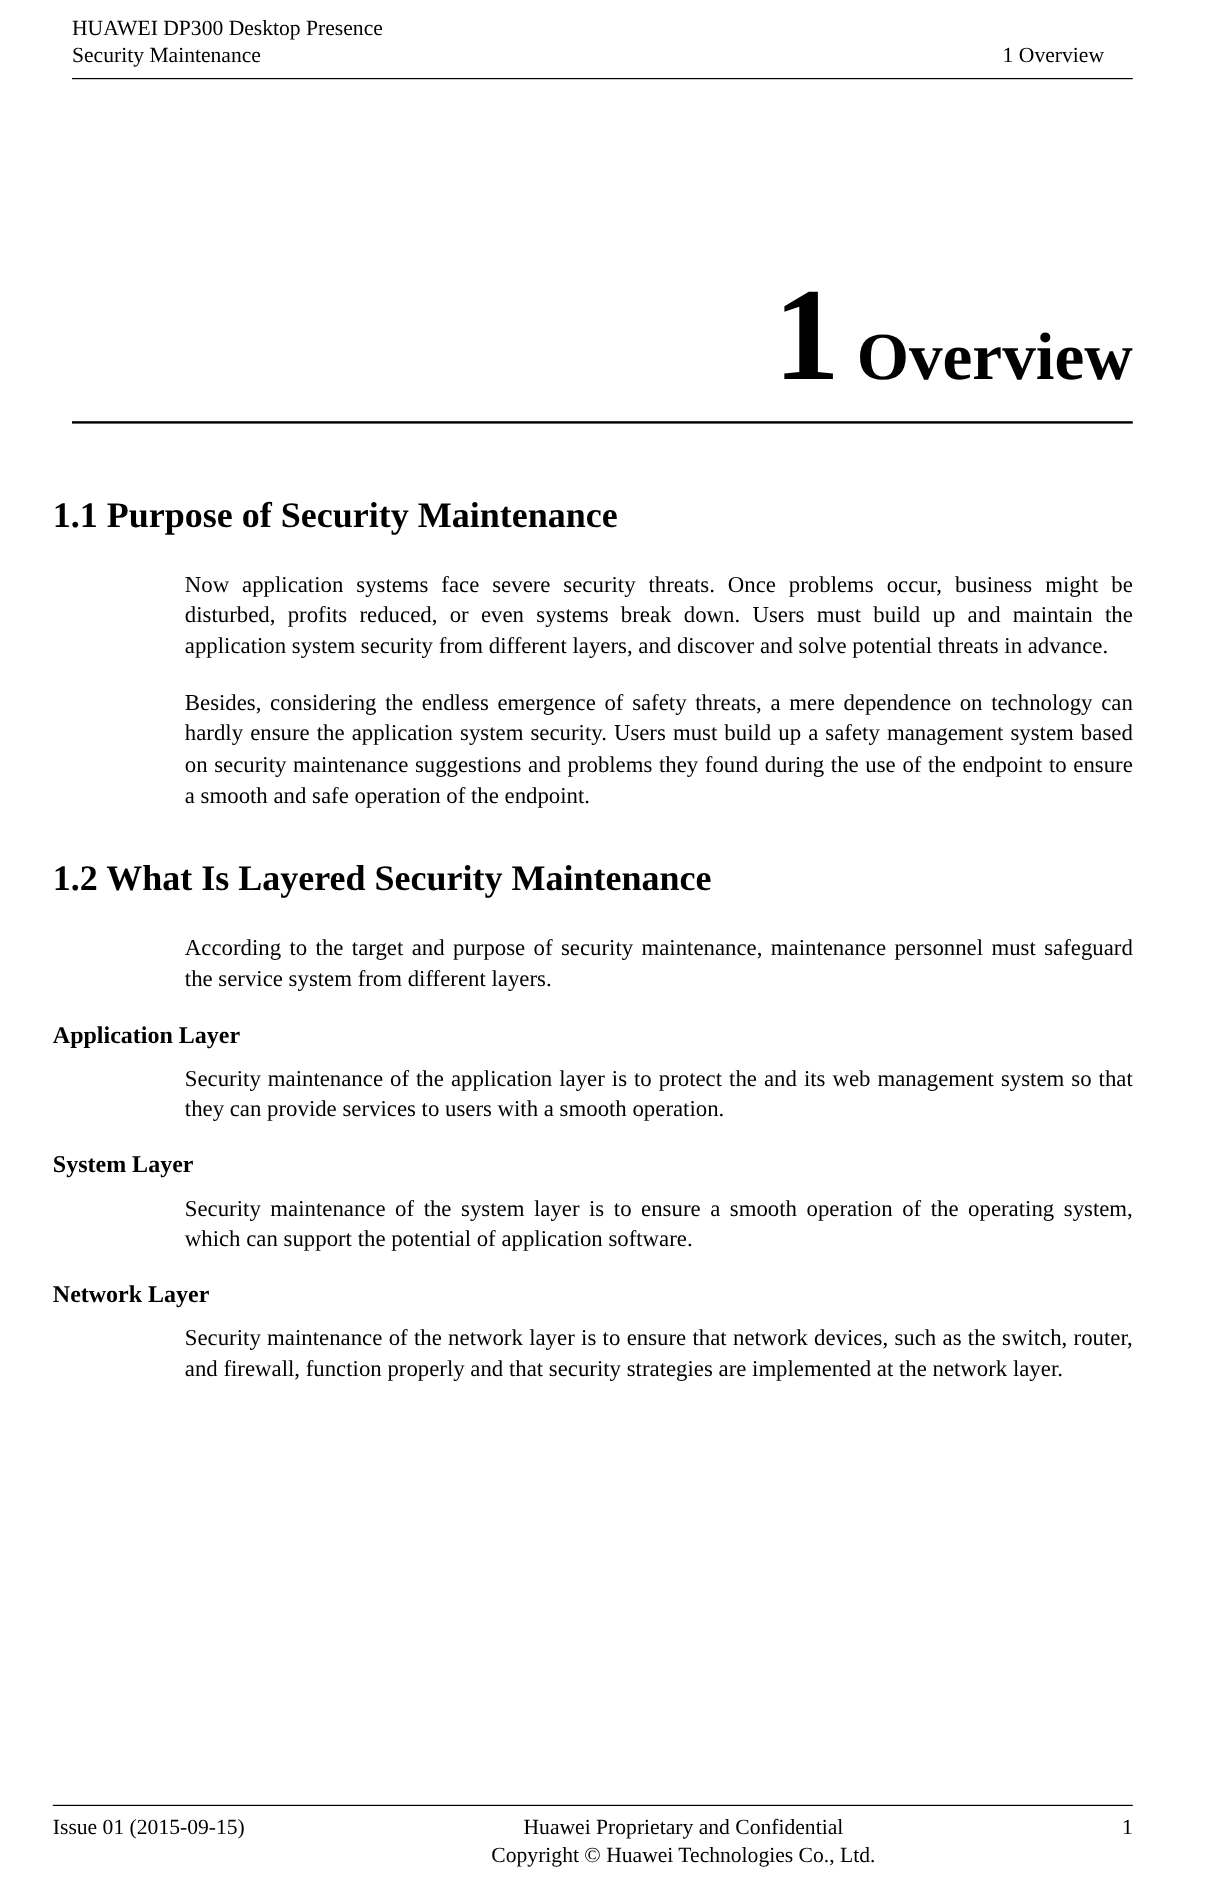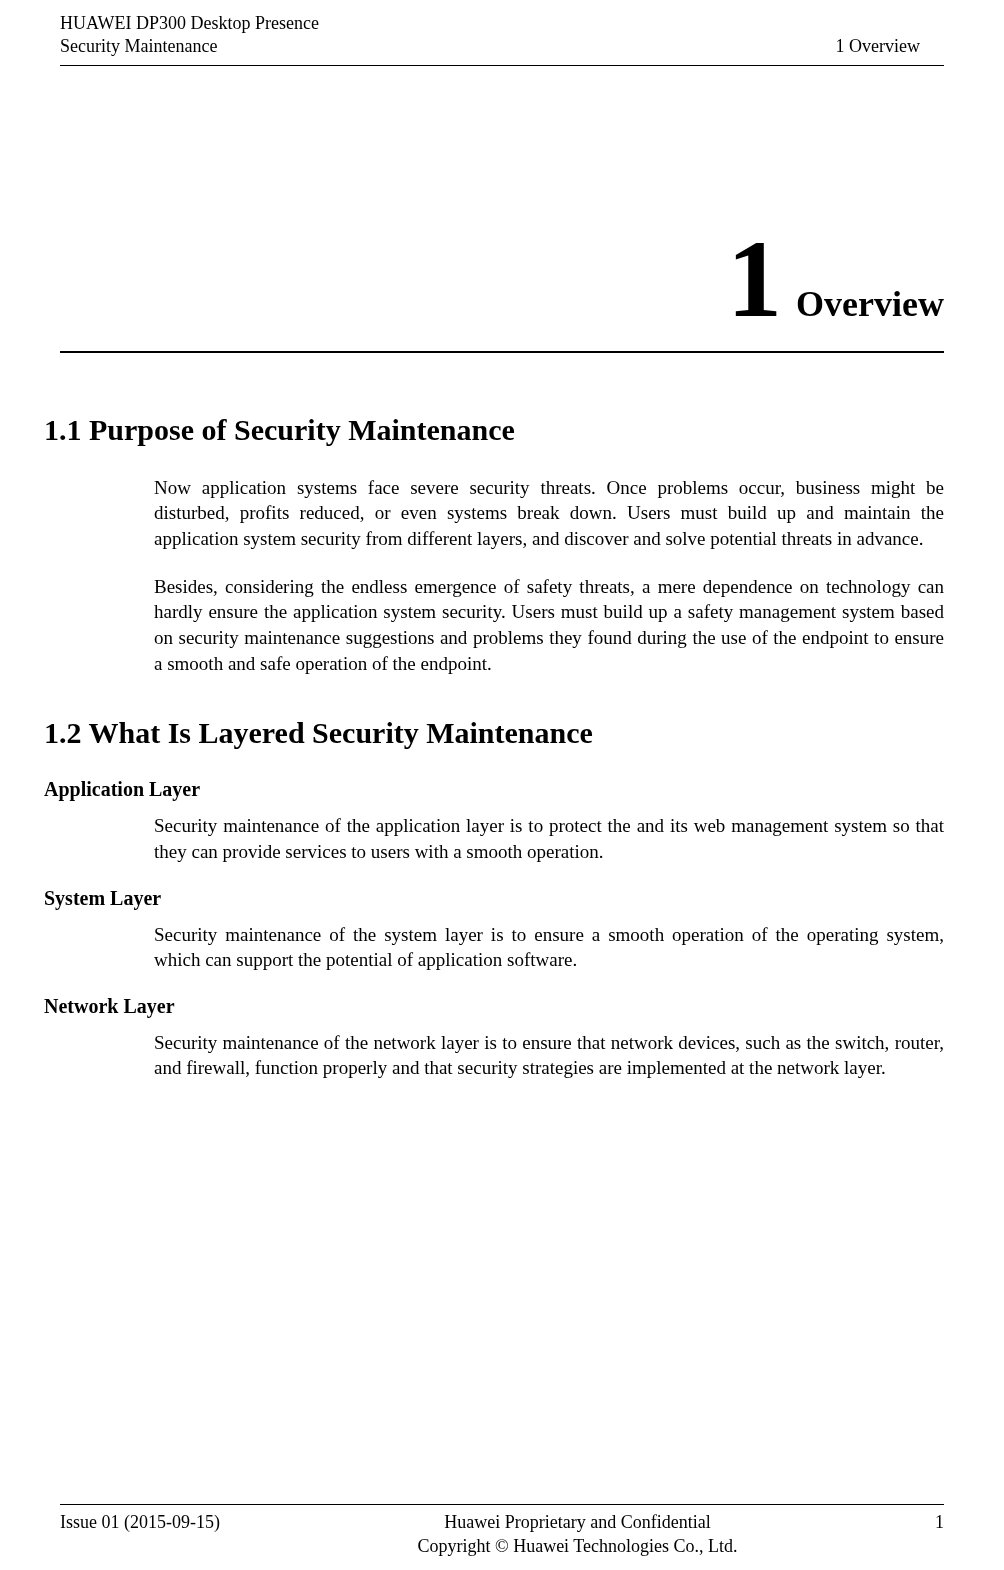--- a/index.html
+++ b/index.html
@@ -40,21 +40,21 @@
     }
     .chapter-number {
       font-family: Georgia, 'Times New Roman', serif;
       font-size: 110px;
       font-weight: bold;
       display: inline;
       vertical-align: baseline;
     }
     .chapter-word {
       font-family: Georgia, 'Times New Roman', serif;
-      font-size: 36px;
+      font-size: 56px;
       font-weight: bold;
       display: inline;
       margin-left: 10px;
     }
     .chapter-divider {
       border-bottom: 2px solid #000;
       margin: 8px 60px 0 60px;
     }
     .content {
       padding: 60px 60px 0 44px;
@@ -79,21 +79,21 @@
     .body-text {
       font-size: 19px;
       line-height: 1.35;
       margin-left: 110px;
       margin-bottom: 22px;
       text-align: justify;
     }
     .page-footer {
       position: absolute;
       bottom: 12px;
-      left: 60px;
+      left: 44px;
       right: 60px;
     }
     .footer-divider {
       border-top: 1px solid #000;
       margin-bottom: 6px;
     }
     .footer-row {
       display: flex;
       justify-content: space-between;
       align-items: flex-start;
@@ -132,20 +132,21 @@
 </div>
 <div class="chapter-divider"></div>
 
 <div class="content">
 
   <h2 class="section-heading">1.1 Purpose of Security Maintenance</h2>
   <p class="body-text">Now application systems face severe security threats. Once problems occur, business might be disturbed, profits reduced, or even systems break down. Users must build up and maintain the application system security from different layers, and discover and solve potential threats in advance.</p>
   <p class="body-text">Besides, considering the endless emergence of safety threats, a mere dependence on technology can hardly ensure the application system security. Users must build up a safety management system based on security maintenance suggestions and problems they found during the use of the endpoint to ensure a smooth and safe operation of the endpoint.</p>
 
   <h2 class="section-heading">1.2 What Is Layered Security Maintenance</h2>
+  <p class="body-text">According to the target and purpose of security maintenance, maintenance personnel must safeguard the service system from different layers.</p>
 
   <h3 class="sub-heading">Application Layer</h3>
   <p class="body-text">Security maintenance of the application layer is to protect the and its web management system so that they can provide services to users with a smooth operation.</p>
 
   <h3 class="sub-heading">System Layer</h3>
   <p class="body-text">Security maintenance of the system layer is to ensure a smooth operation of the operating system, which can support the potential of application software.</p>
 
   <h3 class="sub-heading">Network Layer</h3>
   <p class="body-text">Security maintenance of the network layer is to ensure that network devices, such as the switch, router, and firewall, function properly and that security strategies are implemented at the network layer.</p>
 

